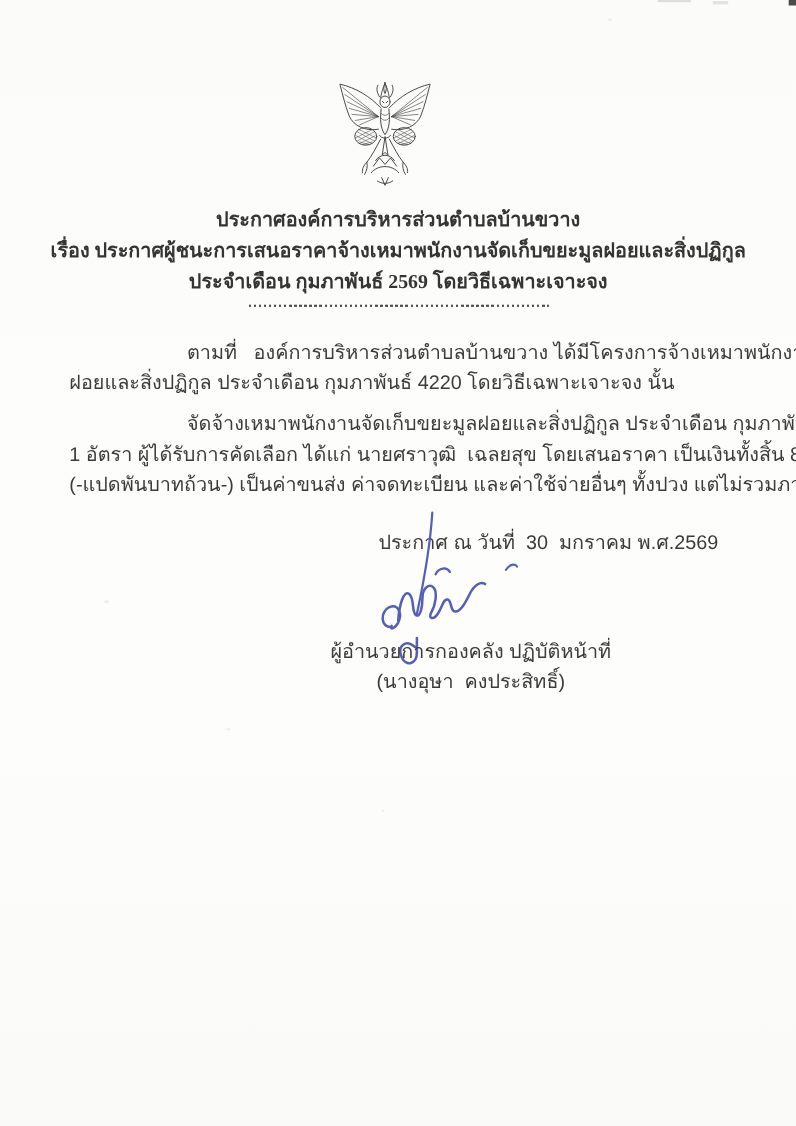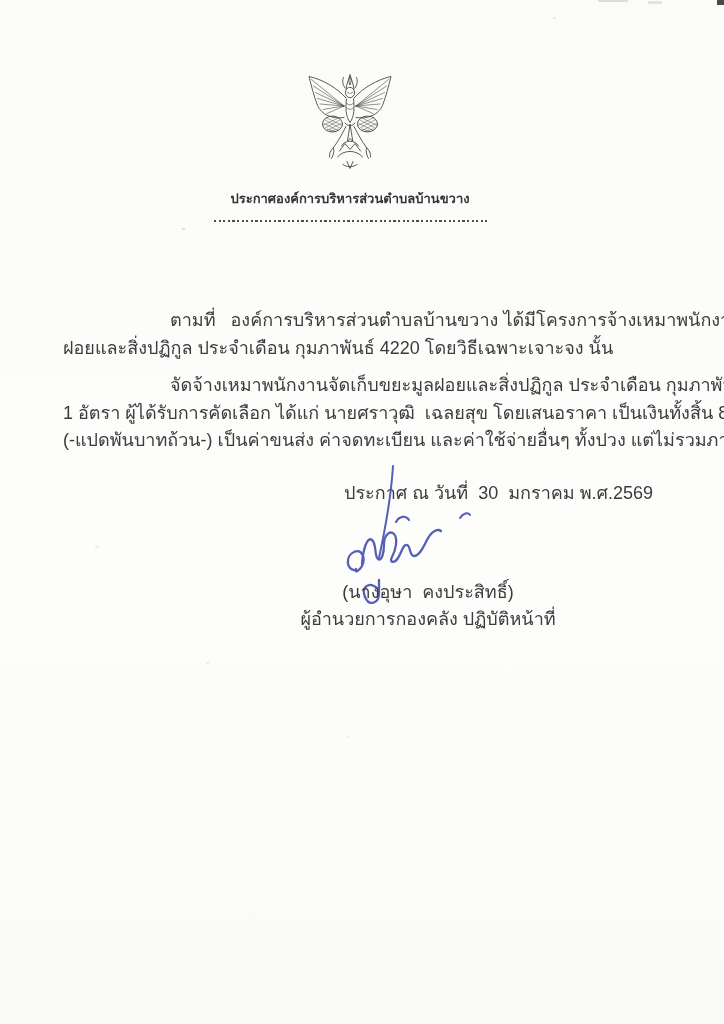--- a/index.html
+++ b/index.html
@@ -7,22 +7,22 @@
     position:relative;
     width:724px; height:1024px;
     margin:0 auto;
     background:linear-gradient(180deg,#fbfbf9 0%, #fdfdfc 55%, #fafaf8 100%);
     overflow:hidden;
     font-family:"Liberation Sans", sans-serif;
     color:#3b3b3b;
   }
   .emblem { position:absolute; left:304px; top:73px; width:92px; height:100px; }
   .title-block {
-    position:absolute; left:0; top:185px; width:700px;
-    text-align:center; font-weight:bold; font-size:13px;
+    position:absolute; left:12px; top:185px; width:700px;
+    text-align:center; font-weight:bold; font-size:18px;
     line-height:28.5px; color:#343434;font-family:Liberation Serif, serif;
   }
   .title-line { white-space:pre; }
   .dashed-rule {
     width:273px; height:2px; margin:6px auto 0;
     background:repeating-linear-gradient(90deg,#4e4e4e 0 2.2px, transparent 2.2px 4.6px);
   }
   .para { position:absolute; left:63px; width:616px; font-size:18px; line-height:27.5px; }
   .para-1 { top:307px; }
   .para-2 { top:372px; }
@@ -80,20 +80,22 @@
       <path d="M37.5,73 C41,66.5 51,66.5 54.5,73"></path>
       <path d="M35.5,78 L41,70.5 L46,76.5 L51,70.5 L56.5,78"></path>
       <path d="M33.5,84 C39.5,76.5 52.5,76.5 58.5,84"></path>
       <path d="M43,88.5 L46,95.5 L49,88.5"></path>
       <path d="M39,91.5 C43,94.5 49,94.5 53,91.5"></path>
     </g>
   </svg>
 
   <div class="title-block">
     <div class="title-line">ประกาศองค์การบริหารส่วนตำบลบ้านขวาง</div>
+    <div class="title-line">เรื่อง ประกาศผู้ชนะการเสนอราคาจ้างเหมาพนักงานจัดเก็บขยะมูลฝอยและสิ่งปฏิกูล</div>
+    <div class="title-line">ประจำเดือน กุมภาพันธ์ 2569 โดยวิธีเฉพาะเจาะจง</div>
     <div class="dashed-rule"></div>
   </div>
 
   <div class="para para-1">
     <div class="body-line indented">ตามที่   องค์การบริหารส่วนตำบลบ้านขวาง ได้มีโครงการจ้างเหมาพนักงานจัดเก็บขยะมูล</div>
     <div class="body-line">ฝอยและสิ่งปฏิกูล ประจำเดือน กุมภาพันธ์ 4220 โดยวิธีเฉพาะเจาะจง นั้น</div>
   </div>
 
   <div class="para para-2">
     <div class="body-line indented">จัดจ้างเหมาพนักงานจัดเก็บขยะมูลฝอยและสิ่งปฏิกูล ประจำเดือน กุมภาพันธ์ 2569 จำนวน</div>
@@ -108,22 +110,22 @@
       <path stroke-width="2" d="M57,8 C55,40 49,72 43,100"></path>
       <path stroke-width="2.3" d="M20,112 C10,113 9,98 18,94 C26,90.5 30,100 26,108 C23,113.5 18,115 20,111"></path>
       <path stroke-width="2.3" d="M26,106 C27,92 31,78 36,82 C41,86 38,98 42,101 C46,104 48,94 48,86 C48,77 54,72 58,76 C62,80 60,92 56,99 C53,104.5 58,106 62,100 C66,94 67,86 71,87 C75,88 73,98 78,98 C83,98 87,90 91,82 C95,74 101,70 105,73"></path>
       <path stroke-width="2.1" d="M60,64 C63,58 70,57 73,62"></path>
       <path stroke-width="2" d="M124,60 C127,55 132,54 134,57"></path>
       <path stroke-width="2.3" d="M41,130 C33,123 25,129 29,139 C33,148.5 43,146 43,135 L43,122"></path>
     </g>
   </svg>
 
   <div class="sig-block">
+    <div class="sig-line">ผู้อำนวยการกองคลัง ปฏิบัติหน้าที่</div>
     <div class="sig-line">(นางอุษา  คงประสิทธิ์)</div>
-    <div class="sig-line">ผู้อำนวยการกองคลัง ปฏิบัติหน้าที่</div>
   </div>
 
   <div class="speck speck-corner"></div>
   <div class="speck speck-top1"></div>
   <div class="speck speck-top2"></div>
   <div class="speck speck-a"></div>
   <div class="speck speck-b"></div>
   <div class="speck speck-c"></div>
   <div class="speck speck-d"></div>
   <div class="speck speck-e"></div>

